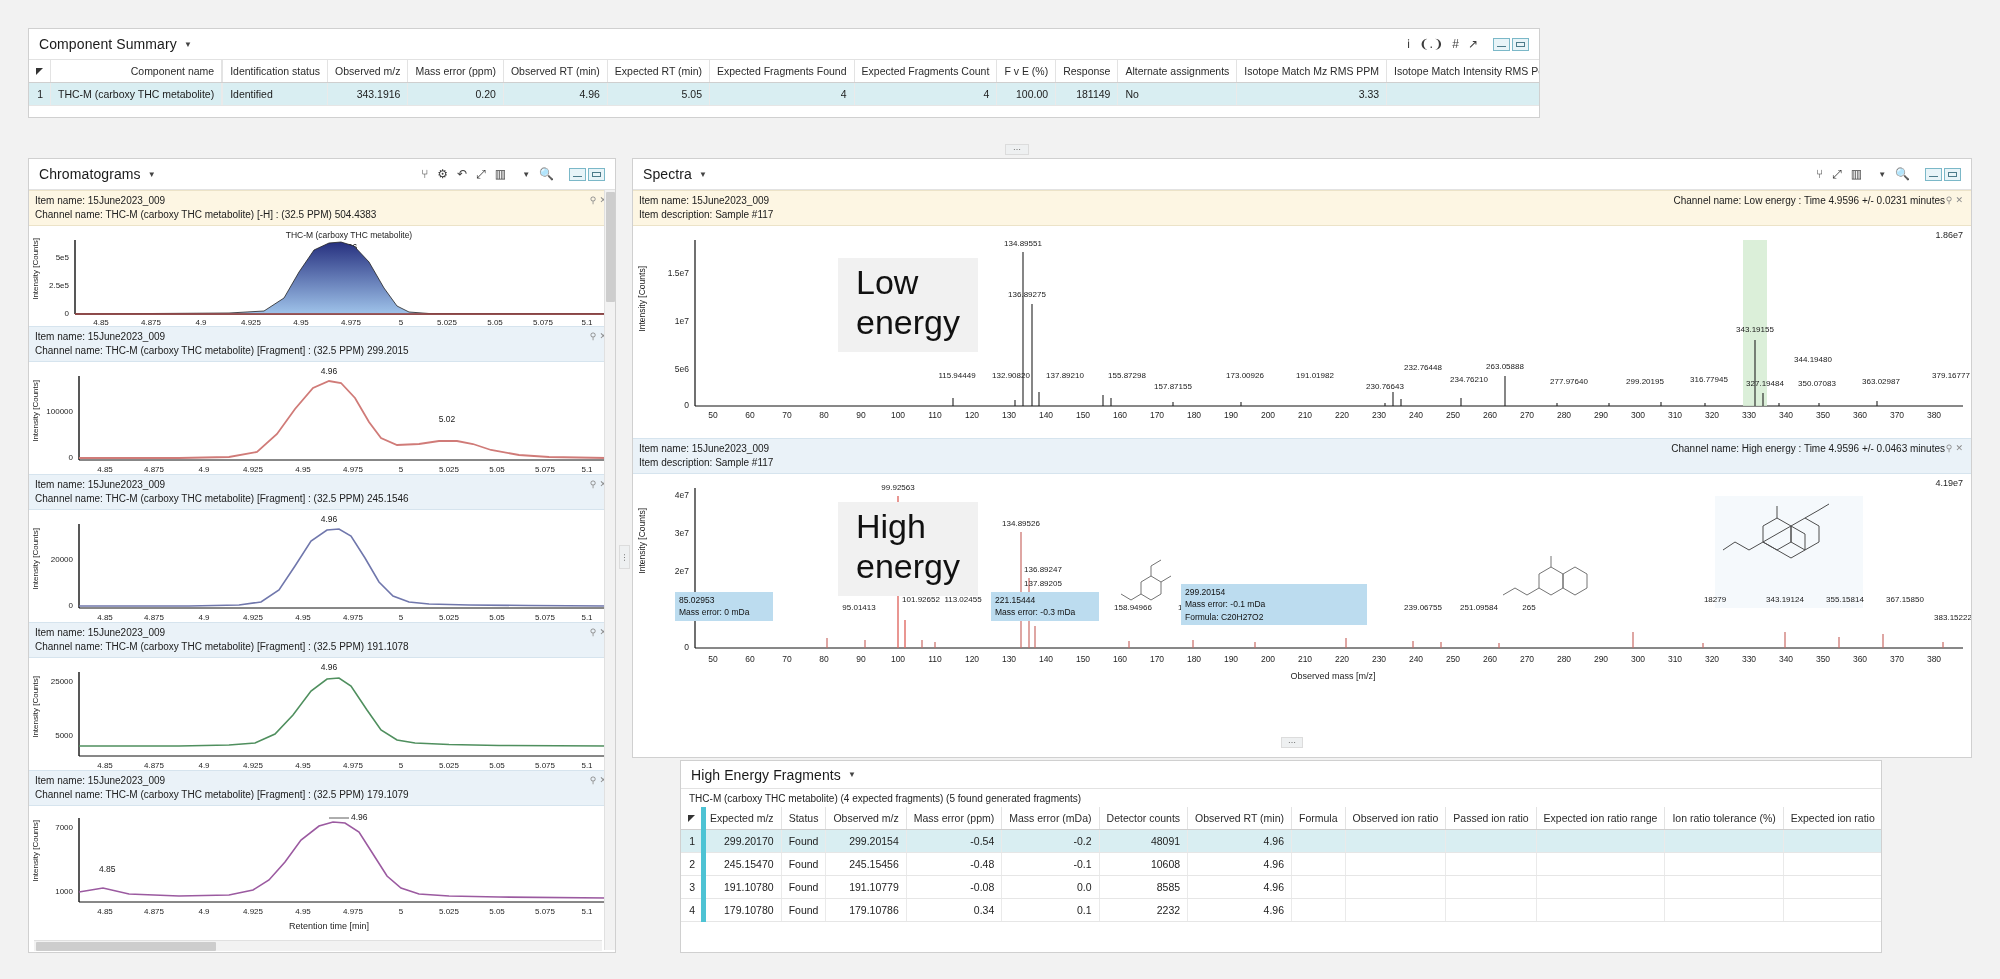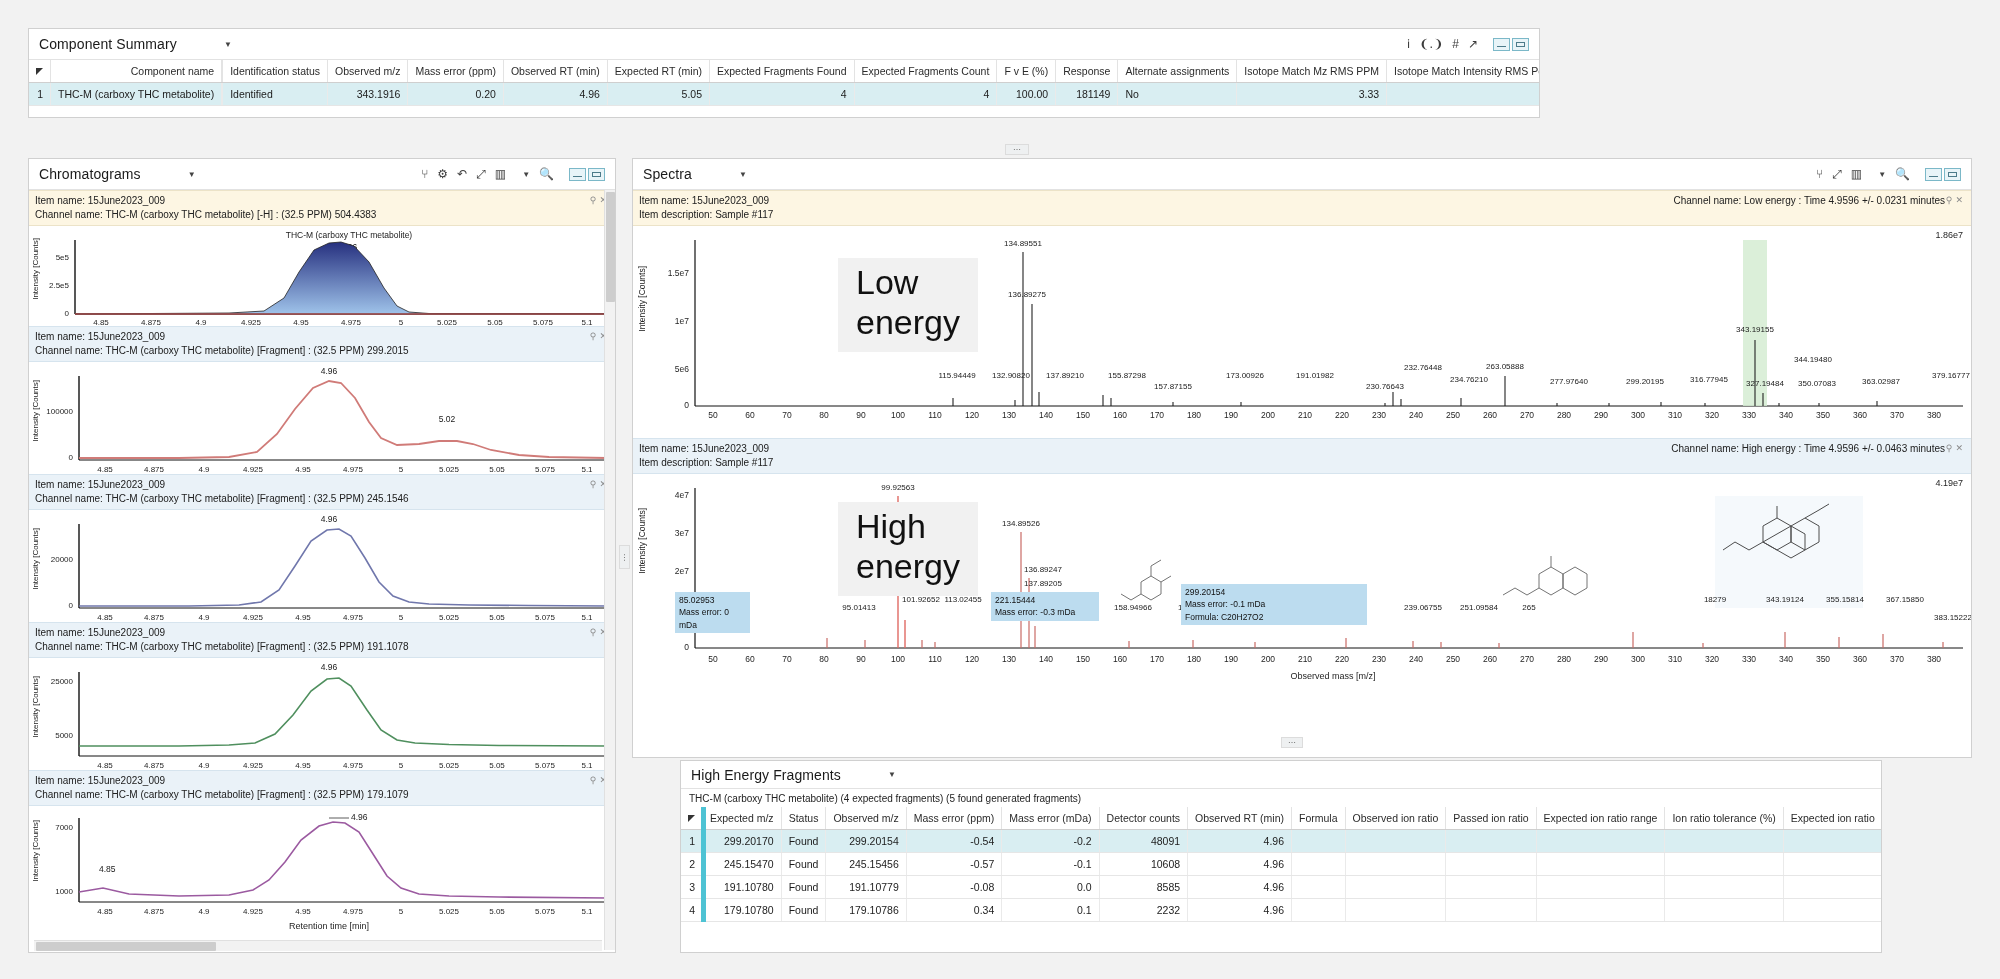--- a/index.html
+++ b/index.html
@@ -11,21 +11,21 @@
     font-size: 11px;
     color: #202020;
     overflow: hidden;
   }
   .app { position: relative; width: 2000px; height: 979px; background: #f2f2f2; }
 
   
   .panel { position: absolute; background: #ffffff; border: 1px solid #d0d0d0; }
   .panel-head {
     height: 31px; display: flex; align-items: center;
-    padding: 0 10px; background: #ffffff; border-bottom: 1px solid #e2e2e2; gap: 40px;
+    padding: 0 10px; background: #ffffff; border-bottom: 1px solid #e2e2e2;
   }
   .panel-title { font-size: 14px; color: #1a1a1a; letter-spacing: .1px; }
   .caret { margin-left: 7px; font-size: 8px; color: #444; }
   .head-tools { margin-left: auto; display: flex; align-items: center; gap: 9px; }
   .tool { font-size: 12px; color: #3c3c3c; line-height: 1; cursor: default; }
   .winbtns { display: flex; gap: 2px; margin-left: 6px; }
   .winbtn {
     width: 17px; height: 13px; border: 1px solid #7bb8c8; background: #e8f4f8;
     display: inline-block; position: relative;
   }
@@ -608,21 +608,21 @@
         </g>
         <text class="tickfont" x="700" y="205" text-anchor="middle" style="font-size:9px">Observed mass [m/z]</text>
       </svg>
       <span class="axislabel-y" style="left:4px; top:34px; font-size:8.5px;">Intensity [Counts]</span>
 
       <div class="wmbox" style="left:205px; top:28px;">
         <span>High</span>
         <span>energy</span>
       </div>
 
-      <div class="annbox" style="left:42px; top:118px; width:75px;">
+      <div class="annbox" style="left:42px; top:118px; width:98px;">
         <div>85.02953</div>
         <div>Mass error: 0 mDa</div>
       </div>
       <div class="annbox" style="left:358px; top:118px; width:108px;">
         <div>221.15444</div>
         <div>Mass error: -0.3 mDa</div>
       </div>
       <div class="annbox" style="left:548px; top:110px; width:186px;">
         <div>299.20154</div>
         <div>Mass error: -0.1 mDa</div>
@@ -675,21 +675,21 @@
             <td></td>
             <td></td>
             <td></td>
             <td></td>
           </tr>
           <tr>
             <td class="rownum">2</td>
             <td class="num">245.15470</td>
             <td>Found</td>
             <td class="num">245.15456</td>
-            <td class="num">-0.57</td>
+            <td class="num">-0.48</td>
             <td class="num">-0.1</td>
             <td class="num">10608</td>
             <td class="num">4.96</td>
             <td></td>
             <td></td>
             <td></td>
             <td></td>
             <td></td>
             <td></td>
           </tr>

